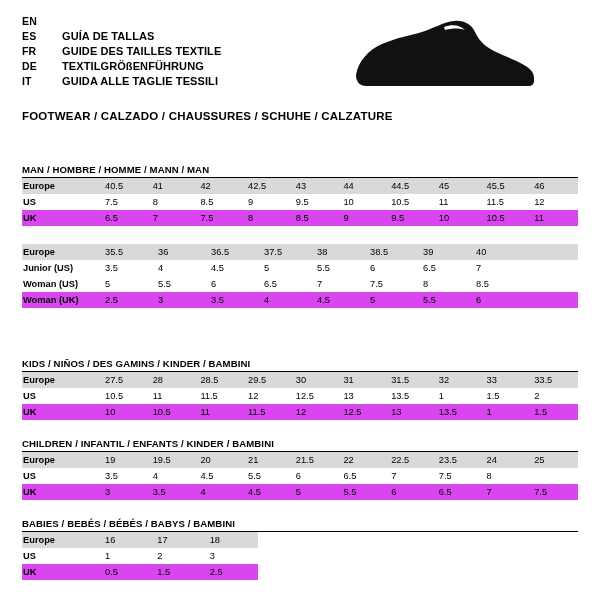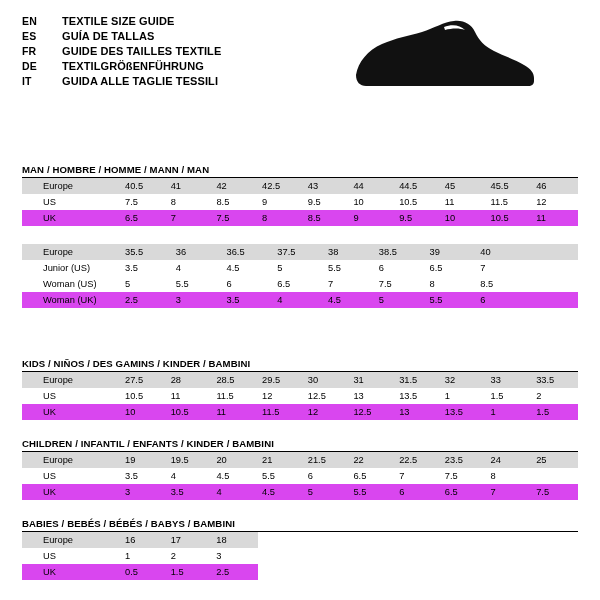--- a/index.html
+++ b/index.html
@@ -89,21 +89,22 @@
   table.size-table td {
     font-size: 9.3px;
     height: 16px;
     padding: 0 0 0 4px;
     text-align: left;
     vertical-align: middle;
     white-space: nowrap;
   }
   table.size-table td.rowlabel {
     width: 78px;
-    padding-left: 21px;
+    padding-left: 1px;
+    font-weight: bold;
   }
   tr.shade td {
     background: #d9d9d9;
   }
   tr.plain td {
     background: #ffffff;
   }
   tr.light td {
     background: #d946ef;
   }
@@ -115,41 +116,41 @@
 </style>
 </head>
 <body>
 
 <div class="page">
 
   <div class="header">
     <div class="lang-rows">
       <div class="lang-row">
         <span class="lang-code">EN</span>
-        <span class="lang-title">TEXTILE SIZE GUIDE</span>
       </div>
       <div class="lang-row">
         <span class="lang-code">ES</span>
         <span class="lang-title">GUÍA DE TALLAS</span>
       </div>
       <div class="lang-row">
         <span class="lang-code">FR</span>
         <span class="lang-title">GUIDE DES TAILLES TEXTILE</span>
       </div>
       <div class="lang-row">
         <span class="lang-code">DE</span>
         <span class="lang-title">TEXTILGRÖßENFÜHRUNG</span>
       </div>
       <div class="lang-row">
         <span class="lang-code">IT</span>
         <span class="lang-title">GUIDA ALLE TAGLIE TESSILI</span>
       </div>
     </div>
   </div>
 
+  <div class="footwear-title">FOOTWEAR / CALZADO / CHAUSSURES / SCHUHE / CALZATURE</div>
 
   <div class="shoe-illustration">
     <svg viewBox="0 0 190 78" width="190" height="78" xmlns="http://www.w3.org/2000/svg">
       <path fill="#111111" d="M8 57 C10 44 20 32 34 26 C48 20 60 18 74 14 C86 10 96 4 106 3 C116 2 123 6 127 14 C131 22 136 28 146 33 C156 38 168 42 176 47 C183 51 186 55 186 60 L186 63 C186 66 184 68 180 68 L18 68 C12 68 8 64 8 57 Z"></path>
       <path fill="#ffffff" d="M96 9 C104 6 112 7 117 12 C112 10 104 10 97 12 Z"></path>
     </svg>
   </div>
 
   <div class="section" style="top:164px;">
     <div class="section-title">MAN / HOMBRE / HOMME / MANN / MAN</div>

